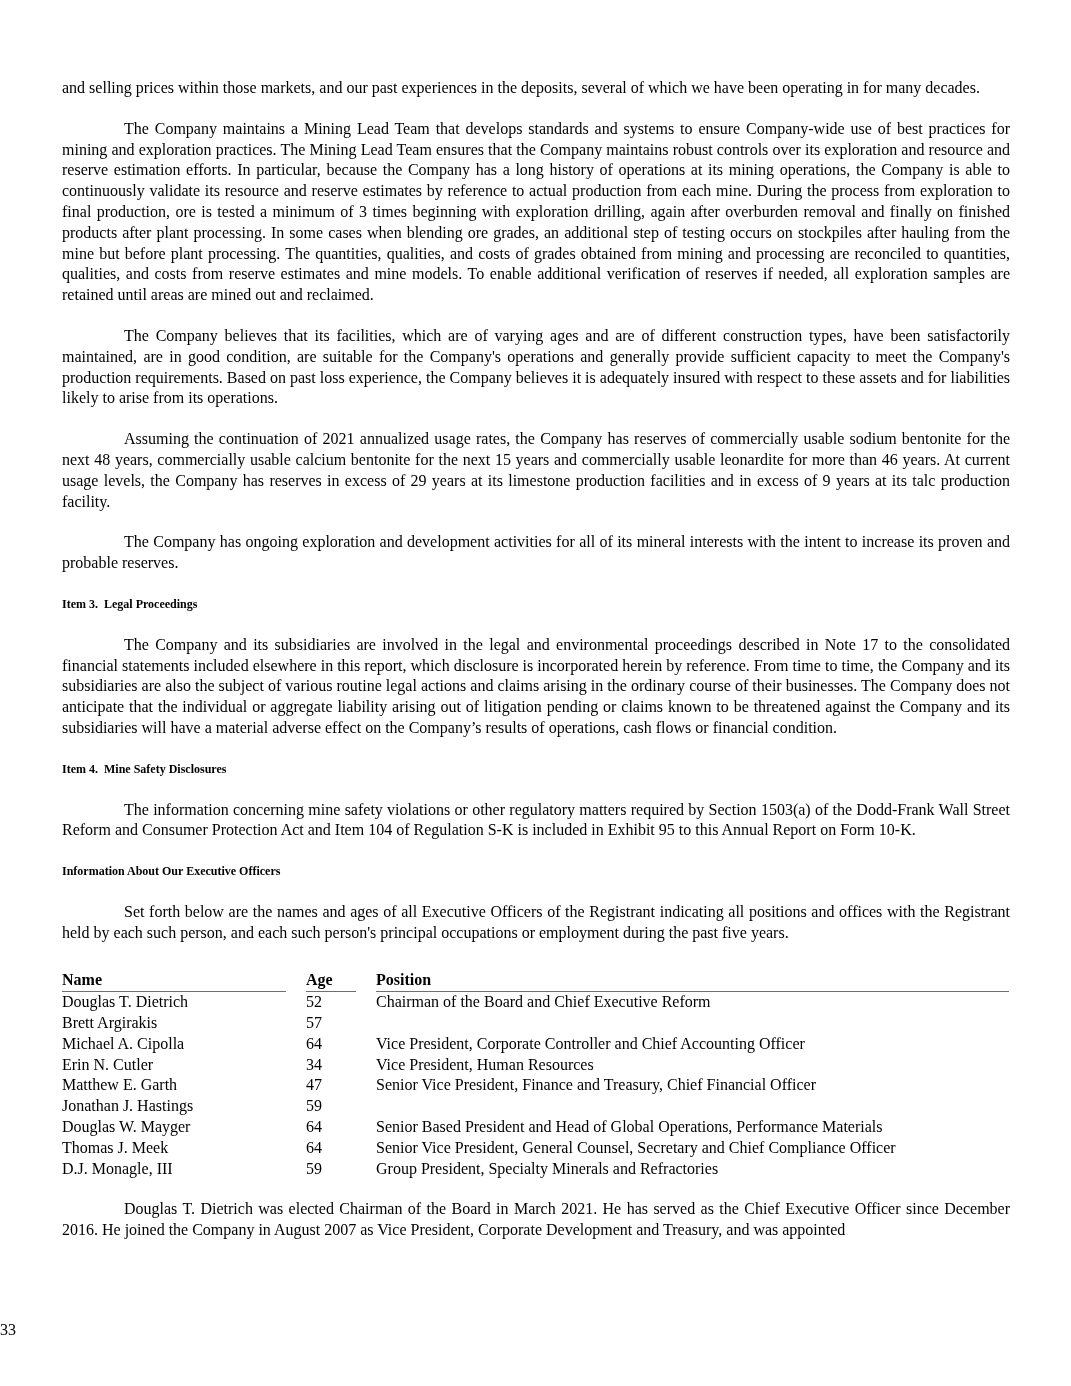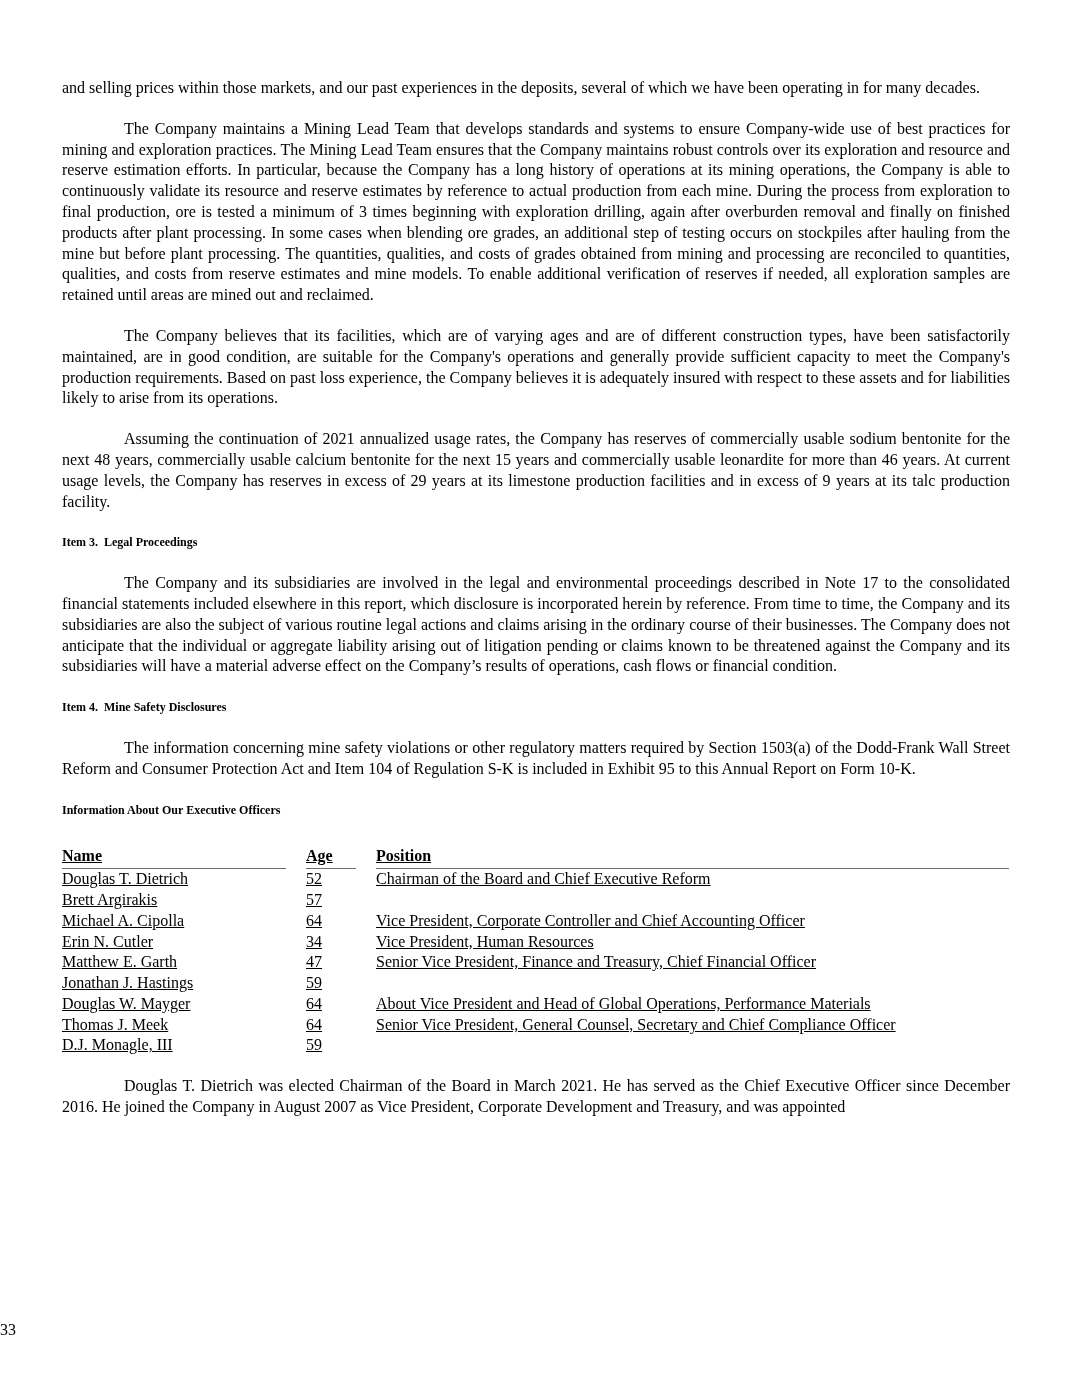--- a/index.html
+++ b/index.html
@@ -35,21 +35,20 @@
   }
   h3.doc-heading {
     font-size: 12px;
     font-weight: bold;
     margin: 20px 0;
     white-space: pre-wrap;
   }
   .officers-table {
     margin-top: 26px;
     margin-bottom: 8px;
-    text-decoration: underline;
   }
   .t-row {
     display: grid;
     grid-template-columns: 224px 50px 633px;
     column-gap: 20px;
   }
   .t-header .cell {
     font-weight: bold;
     border-bottom: 1.5px solid #6f6f6f;
     padding-bottom: 1px;
@@ -74,31 +73,33 @@
 <div class="page">
 
   <p class="body-para no-indent">and selling prices within those markets, and our past experiences in the deposits, several of which we have been operating in for many decades.</p>
 
   <p class="body-para">The Company maintains a Mining Lead Team that develops standards and systems to ensure Company-wide use of best practices for mining and exploration practices. The Mining Lead Team ensures that the Company maintains robust controls over its exploration and resource and reserve estimation efforts. In particular, because the Company has a long history of operations at its mining operations, the Company is able to continuously validate its resource and reserve estimates by reference to actual production from each mine. During the process from exploration to final production, ore is tested a minimum of 3 times beginning with exploration drilling, again after overburden removal and finally on finished products after plant processing.  In some cases when blending ore grades, an additional step of testing occurs on stockpiles after hauling from the mine but before plant processing.  The quantities, qualities, and costs of grades obtained from mining and processing are reconciled to quantities, qualities, and costs from reserve estimates and mine models.  To enable additional verification of reserves if needed, all exploration samples are retained until areas are mined out and reclaimed.</p>
 
   <p class="body-para">The Company believes that its facilities, which are of varying ages and are of different construction types, have been satisfactorily maintained, are in good condition, are suitable for the Company's operations and generally provide sufficient capacity to meet the Company's production requirements. Based on past loss experience, the Company believes it is adequately insured with respect to these assets and for liabilities likely to arise from its operations.</p>
 
   <p class="body-para">Assuming the continuation of 2021 annualized usage rates, the Company has reserves of commercially usable sodium bentonite for the next 48 years, commercially usable calcium bentonite for the next 15 years and commercially usable leonardite for more than 46 years. At current usage levels, the Company has reserves in excess of 29 years at its limestone production facilities and in excess of 9 years at its talc production facility.</p>
 
+  <p class="body-para">The Company has ongoing exploration and development activities for all of its mineral interests with the intent to increase its proven and probable reserves.</p>
 
   <h3 class="doc-heading">Item 3.&nbsp; Legal Proceedings</h3>
 
   <p class="body-para">The Company and its subsidiaries are involved in the legal and environmental proceedings described in Note 17 to the consolidated financial statements included elsewhere in this report, which disclosure is incorporated herein by reference. From time to time, the Company and its subsidiaries are also the subject of various routine legal actions and claims arising in the ordinary course of their businesses. The Company does not anticipate that the individual or aggregate liability arising out of litigation pending or claims known to be threatened against the Company and its subsidiaries will have a material adverse effect on the Company’s results of operations, cash flows or financial condition.</p>
 
   <h3 class="doc-heading">Item 4.&nbsp; Mine Safety Disclosures</h3>
 
   <p class="body-para">The information concerning mine safety violations or other regulatory matters required by Section 1503(a) of the Dodd-Frank Wall Street Reform and Consumer Protection Act and Item 104 of Regulation S-K is included in Exhibit 95 to this Annual Report on Form 10-K.</p>
 
   <h3 class="doc-heading">Information About Our Executive Officers</h3>
 
+  <p class="body-para">Set forth below are the names and ages of all Executive Officers of the Registrant indicating all positions and offices with the Registrant held by each such person, and each such person's principal occupations or employment during the past five years.</p>
 
   <div class="officers-table">
     <div class="t-row t-header">
       <div class="cell cell-name">Name</div>
       <div class="cell cell-age">Age</div>
       <div class="cell cell-position">Position</div>
     </div>
     <div>
 
     <div class="t-row">
@@ -125,30 +126,31 @@
         <div class="cell cell-age">47</div>
         <div class="cell cell-position">Senior Vice President, Finance and Treasury, Chief Financial Officer</div>
       </div>
         <div class="t-row">
         <div class="cell cell-name">Jonathan J. Hastings</div>
         <div class="cell cell-age">59</div>
       </div>
         <div class="t-row">
         <div class="cell cell-name">Douglas W. Mayger</div>
         <div class="cell cell-age">64</div>
-        <div class="cell cell-position">About Vice President and Head of Global Operations, Performance Materials</div>
+        <div class="cell cell-position">Senior Based President and Head of Global Operations, Performance Materials</div>
       </div>
         <div class="t-row">
         <div class="cell cell-name">Thomas J. Meek</div>
         <div class="cell cell-age">64</div>
         <div class="cell cell-position">Senior Vice President, General Counsel, Secretary and Chief Compliance Officer</div>
       </div>
         <div class="t-row">
         <div class="cell cell-name">D.J. Monagle, III</div>
         <div class="cell cell-age">59</div>
+        <div class="cell cell-position">Group President, Specialty Minerals and Refractories</div>
       </div>
       </div>
   </div>
 
   <p class="body-para">Douglas T. Dietrich was elected Chairman of the Board in March 2021.  He has served as the Chief Executive Officer since December 2016. He joined the Company in August 2007 as Vice President, Corporate Development and Treasury, and was appointed</p>
 
   <div class="page-footer">33</div>
 
 </div>
 

